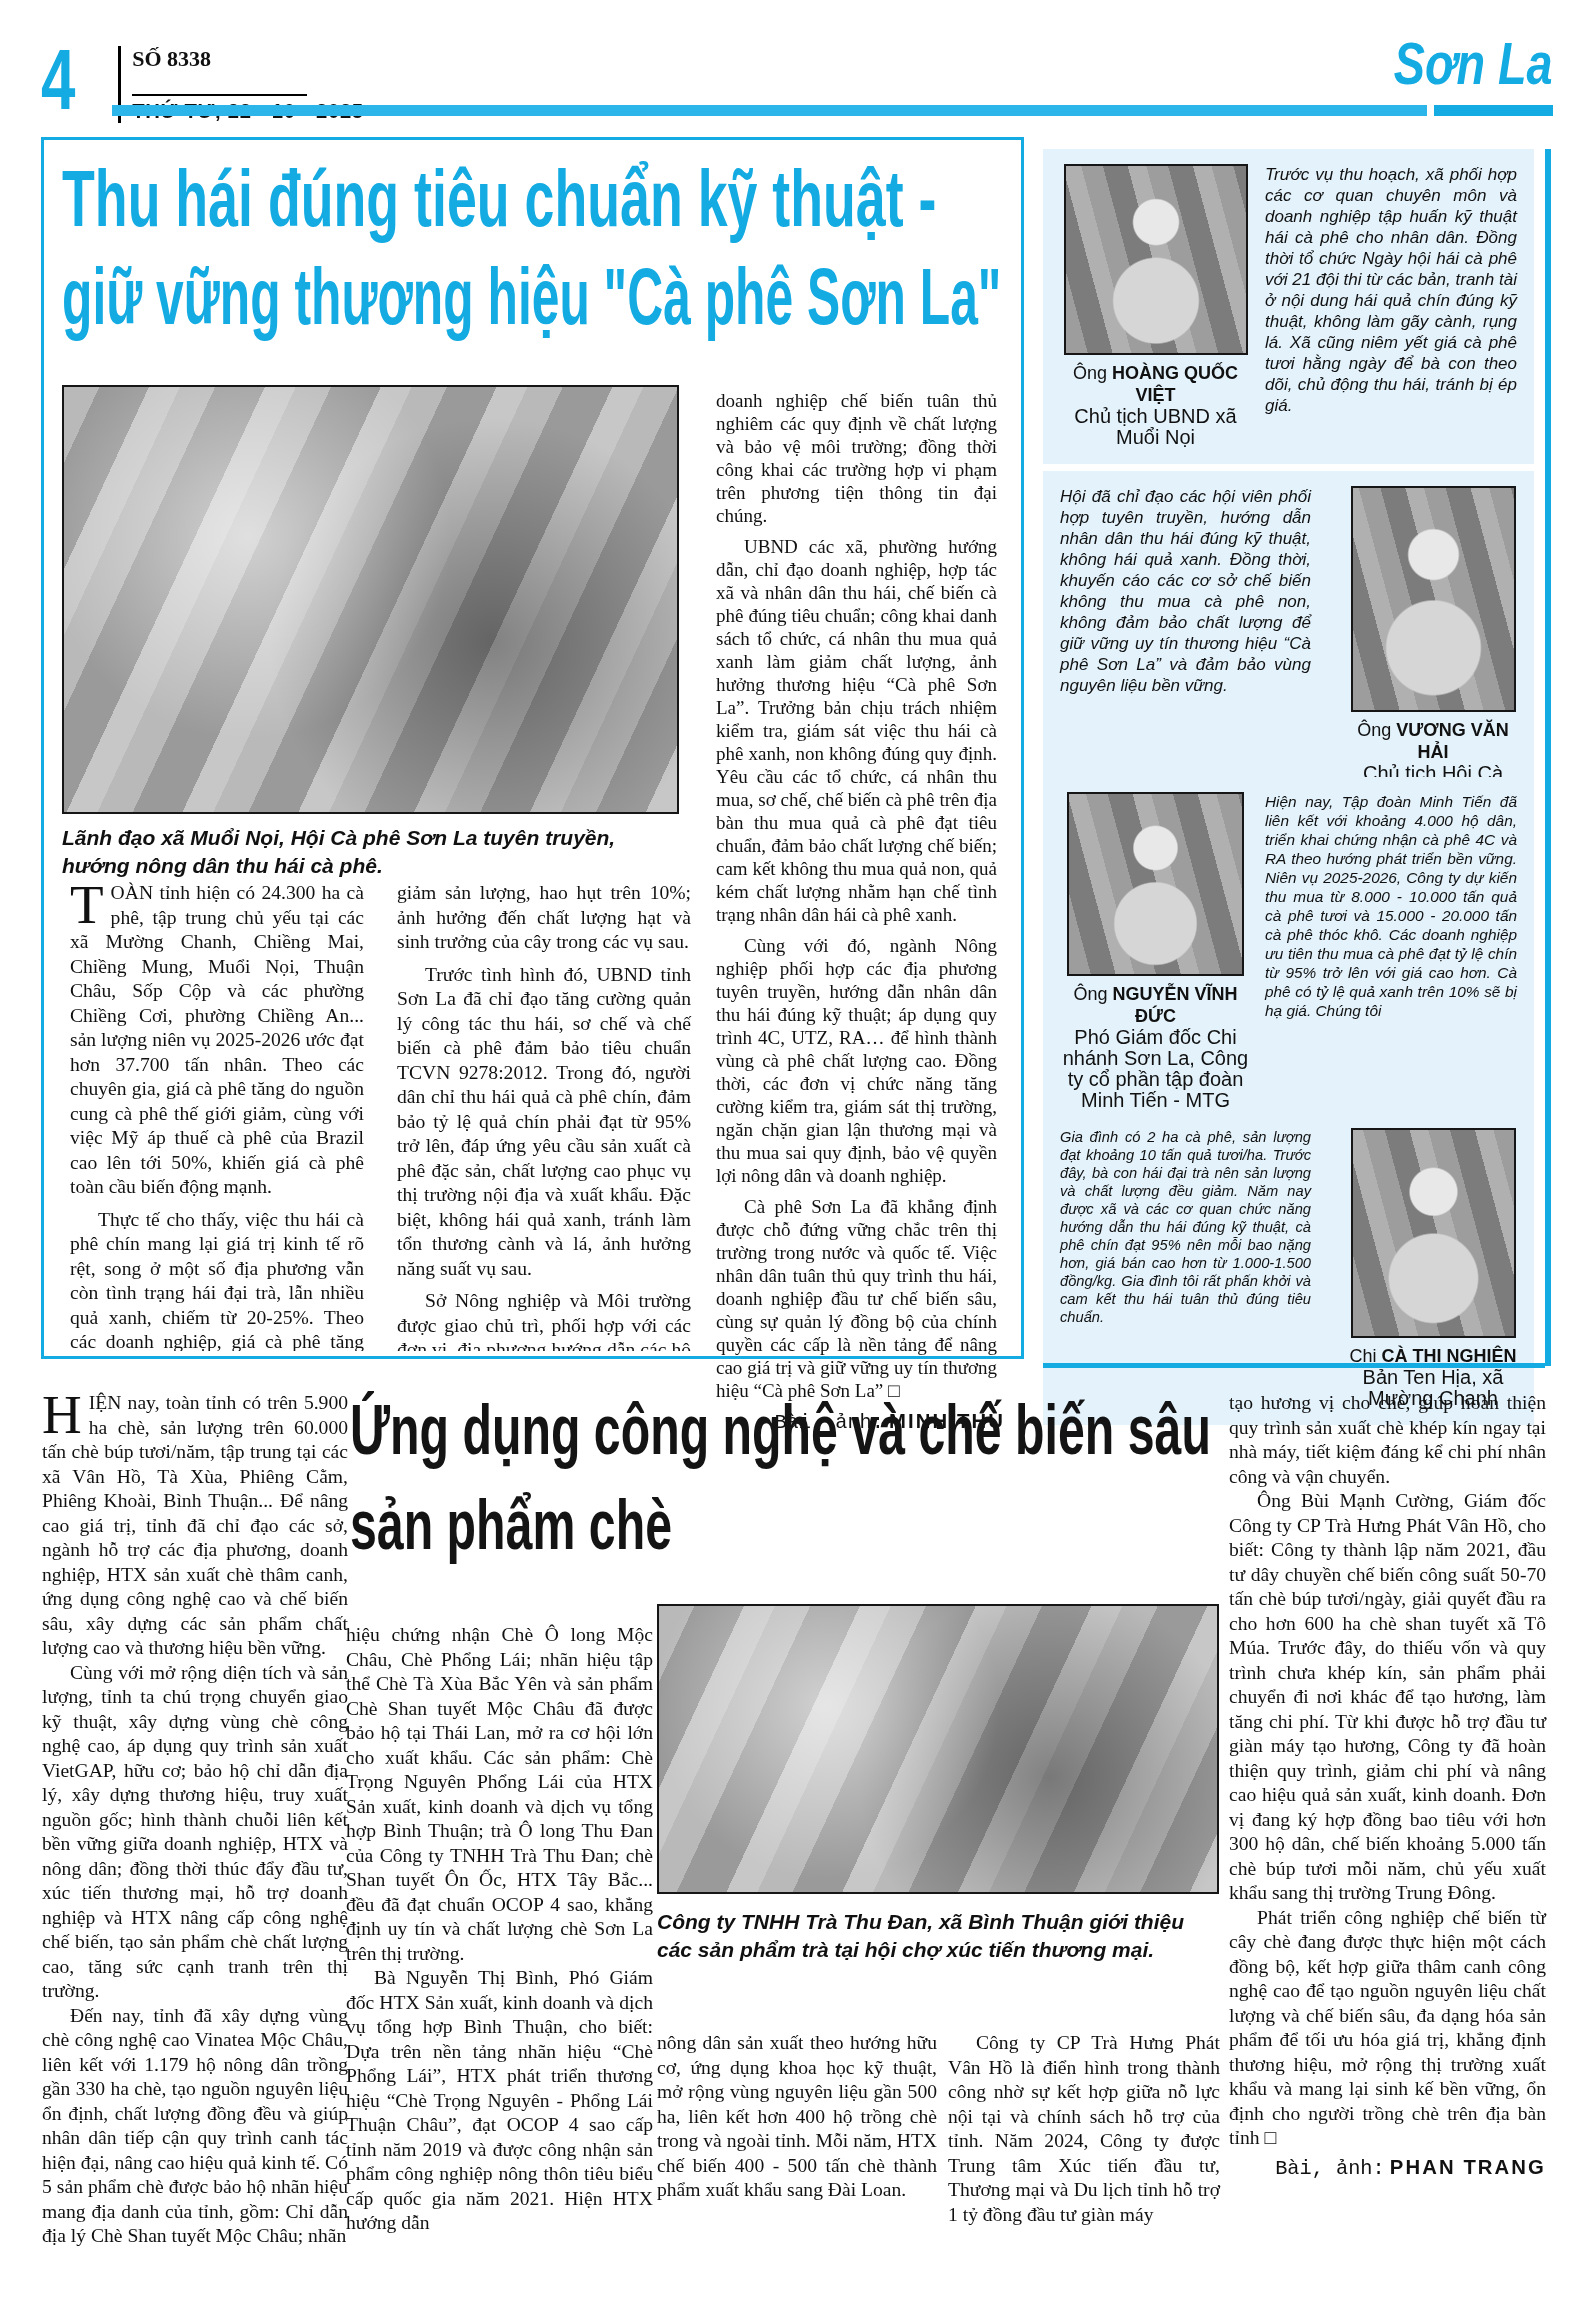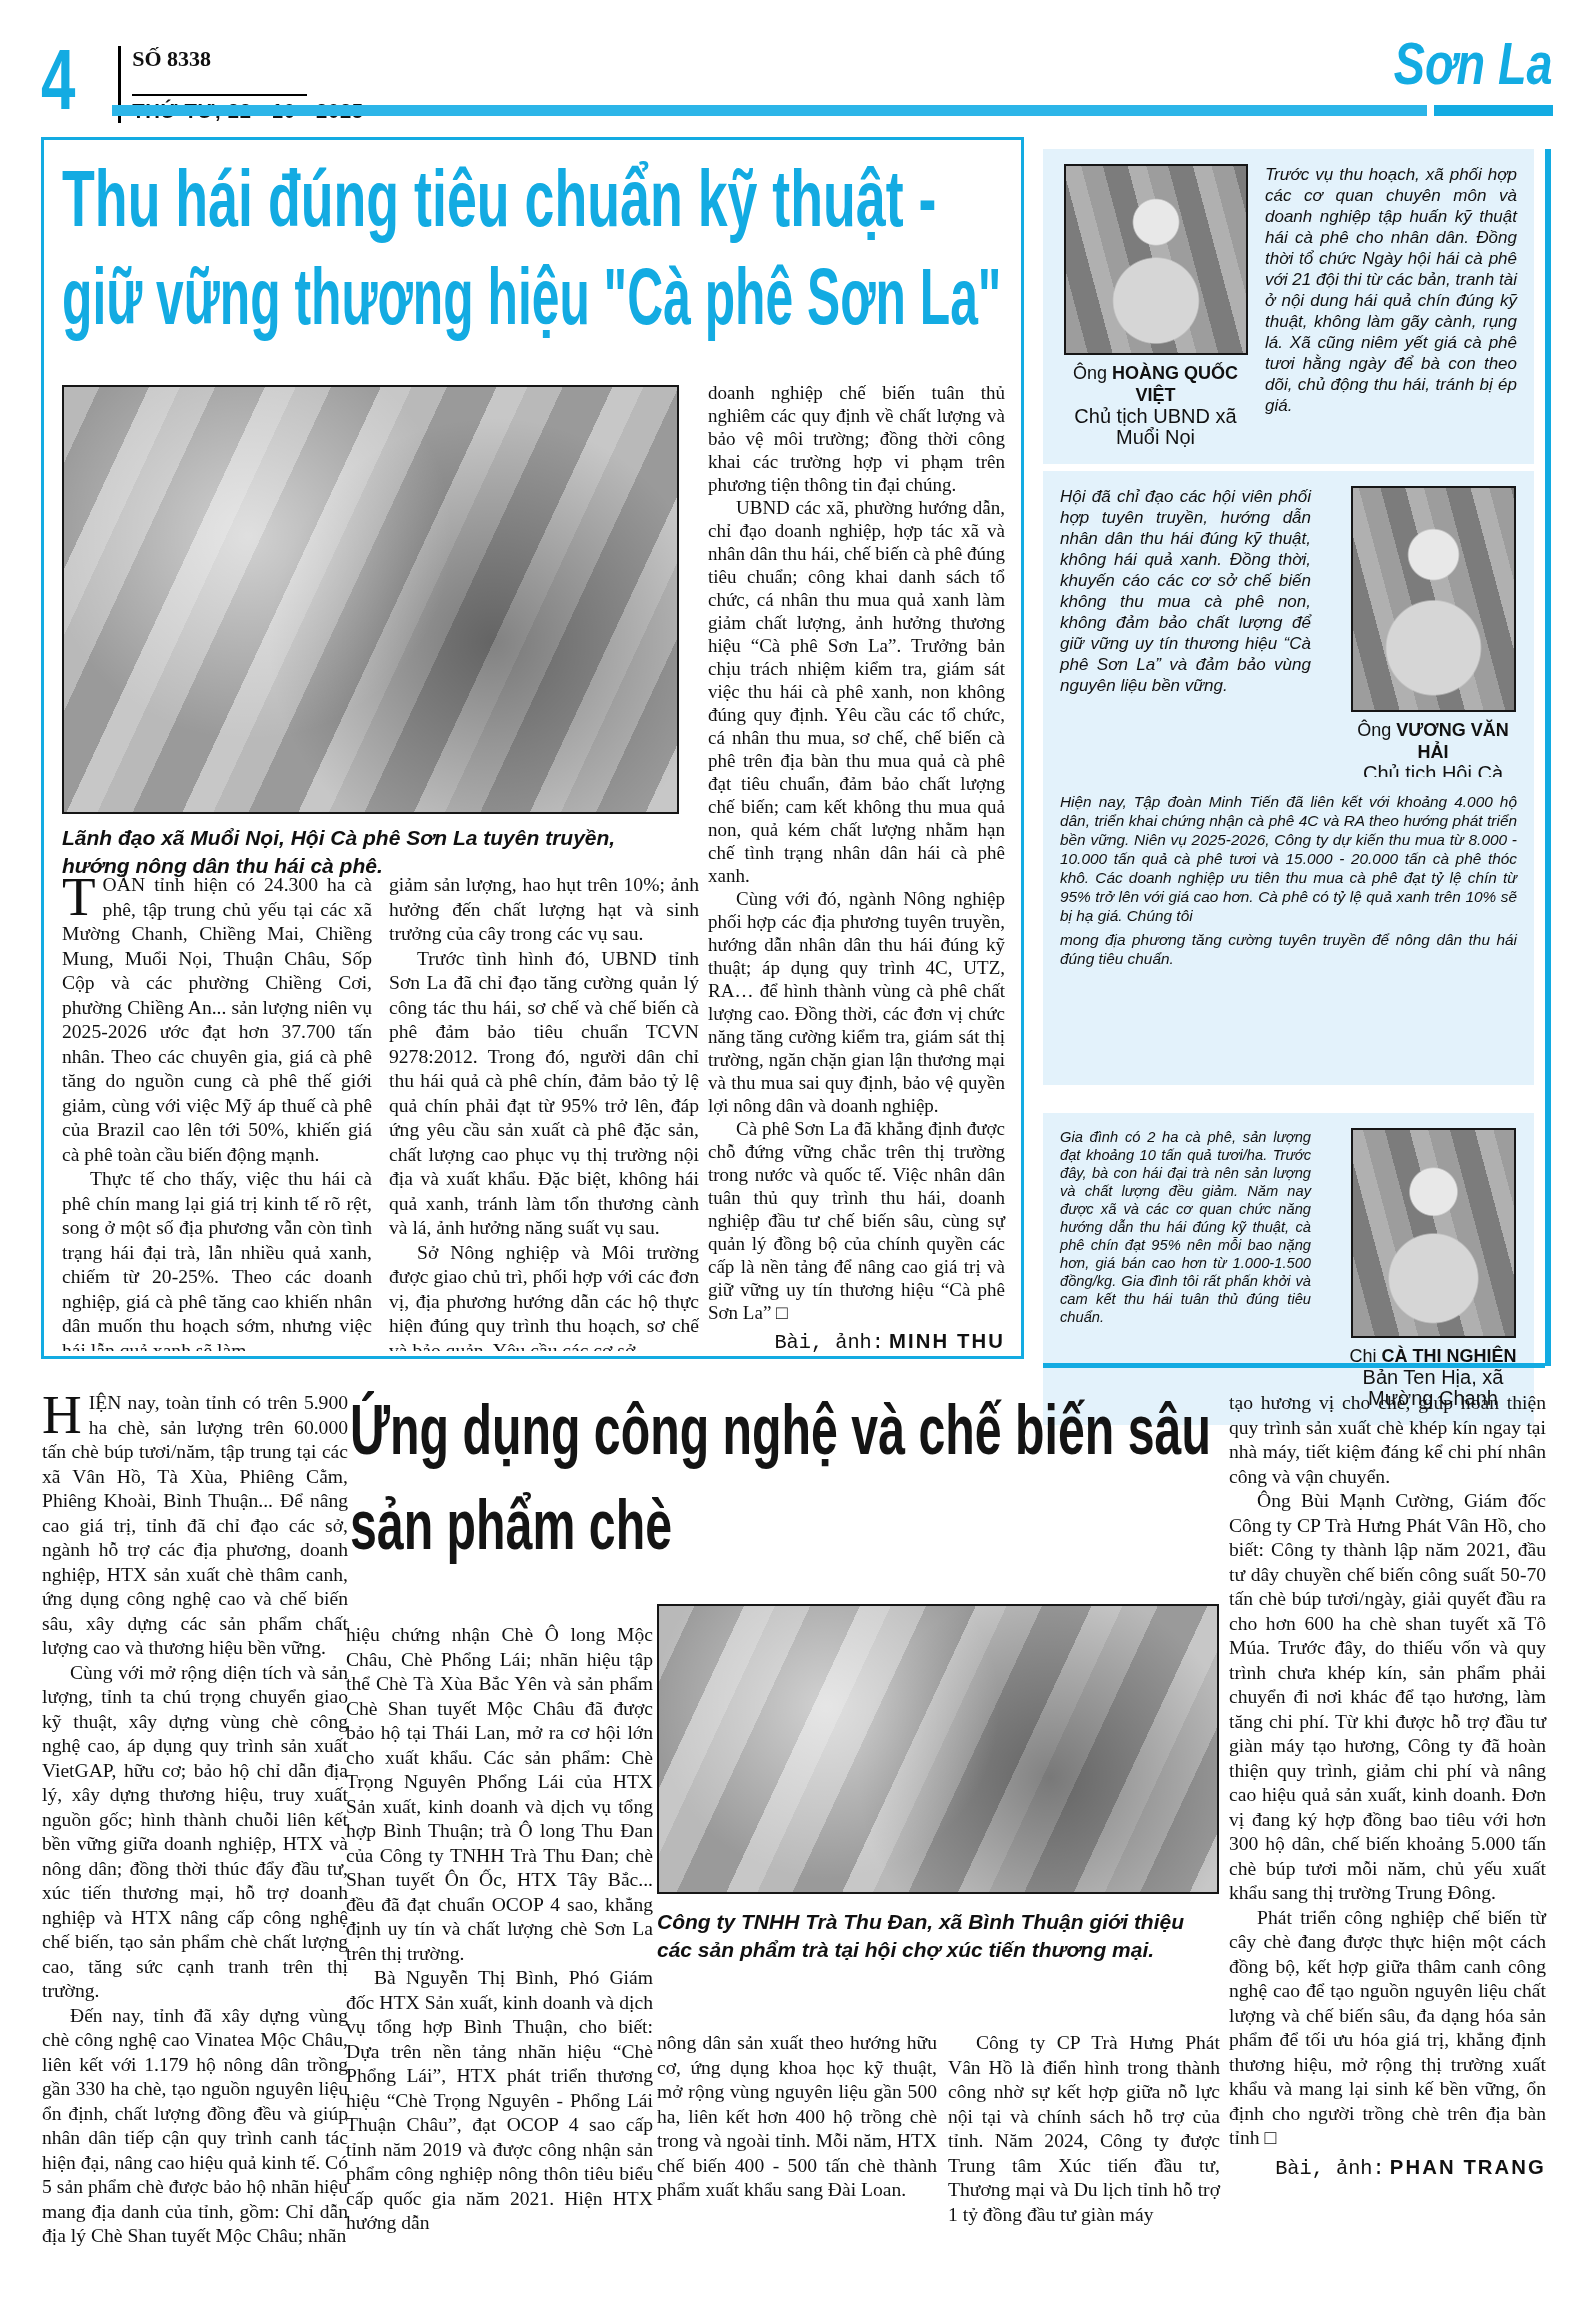--- a/index.html
+++ b/index.html
@@ -32,21 +32,21 @@
          background:
            radial-gradient(circle at 30% 35%, rgba(255,255,255,.55), rgba(255,255,255,0) 40%),
            radial-gradient(circle at 70% 60%, rgba(0,0,0,.35), rgba(0,0,0,0) 45%),
            repeating-linear-gradient(115deg,#b9b9b9 0 32px,#9a9a9a 32px 77px,#c7c7c7 77px 105px),
            linear-gradient(180deg,#d2d2d2,#6f6f6f);}
   .coffee-photo{position:absolute;left:18px;top:245px;width:617px;height:429px;}
   .coffee-caption{position:absolute;left:18px;top:684px;width:617px;
                   font-family:"Liberation Sans",sans-serif;font-weight:bold;font-style:italic;
                   font-size:21px;line-height:1.32;}
   .col{position:absolute;text-align:justify;}
-  .col p{margin:0;text-indent:28px;font-size:19.6px;line-height:24.5px;}
+  .col p{margin:8px;text-indent:28px;font-size:19.6px;line-height:24.5px;}
   .col p.first{text-indent:0;}
   .col p.cont{text-indent:0;}
   .coffee-col1{left:18px;top:733px;width:310px;height:478px;overflow:hidden;}
   .coffee-col2{left:345px;top:733px;width:310px;height:478px;overflow:hidden;}
   .coffee-col3{left:664px;top:241px;width:297px;height:974px;}
   .coffee-col3 p{font-size:19px;line-height:23px;}
   .dropcap{float:left;font-size:55px;line-height:42px;padding:2.8px 7px 0 0;}
   .byline{text-align:right;margin-top:5.6px;font-size:20.3px;}
   .byline-label{font-family:Liberation Mono, monospace;}
   .byline-name{font-family:"Liberation Sans",sans-serif;font-weight:bold;letter-spacing:2.1px;}
@@ -162,20 +162,25 @@
       <div class="pcol">
         <div class="portrait pp2"></div>
         <div class="pname"><span>Ông</span> <span class="pn">VƯƠNG VĂN HẢI</span></div>
         <div class="ptitle">Chủ tịch Hội Cà phê Sơn La</div>
       </div>
     </div>
   </div>
 
   <div class="qcard q3">
     <div class="qrow">
+      <div class="pcol">
+        <div class="portrait pp3"></div>
+        <div class="pname"><span>Ông</span> <span class="pn">NGUYỄN VĨNH ĐỨC</span></div>
+        <div class="ptitle">Phó Giám đốc Chi nhánh Sơn La, Công ty cổ phần tập đoàn Minh Tiến - MTG</div>
+      </div>
       <div class="qtext">Hiện nay, Tập đoàn Minh Tiến đã liên kết với khoảng 4.000 hộ dân, triển khai chứng nhận cà phê 4C và RA theo hướng phát triển bền vững. Niên vụ 2025-2026, Công ty dự kiến thu mua từ 8.000 - 10.000 tấn quả cà phê tươi và 15.000 - 20.000 tấn cà phê thóc khô. Các doanh nghiệp ưu tiên thu mua cà phê đạt tỷ lệ chín từ 95% trở lên với giá cao hơn. Cà phê có tỷ lệ quả xanh trên 10% sẽ bị hạ giá. Chúng tôi</div>
     </div>
     <div class="qtail">mong địa phương tăng cường tuyên truyền để nông dân thu hái đúng tiêu chuẩn.</div>
   </div>
 
   <div class="qcard q4">
     <div class="qrow">
       <div class="qtext">Gia đình có 2 ha cà phê, sản lượng đạt khoảng 10 tấn quả tươi/ha. Trước đây, bà con hái đại trà nên sản lượng và chất lượng đều giảm. Năm nay được xã và các cơ quan chức năng hướng dẫn thu hái đúng kỹ thuật, cà phê chín đạt 95% nên mỗi bao nặng hơn, giá bán cao hơn từ 1.000-1.500 đồng/kg. Gia đình tôi rất phấn khởi và cam kết thu hái tuân thủ đúng tiêu chuẩn.</div>
       <div class="pcol">
         <div class="portrait pp4"></div>

